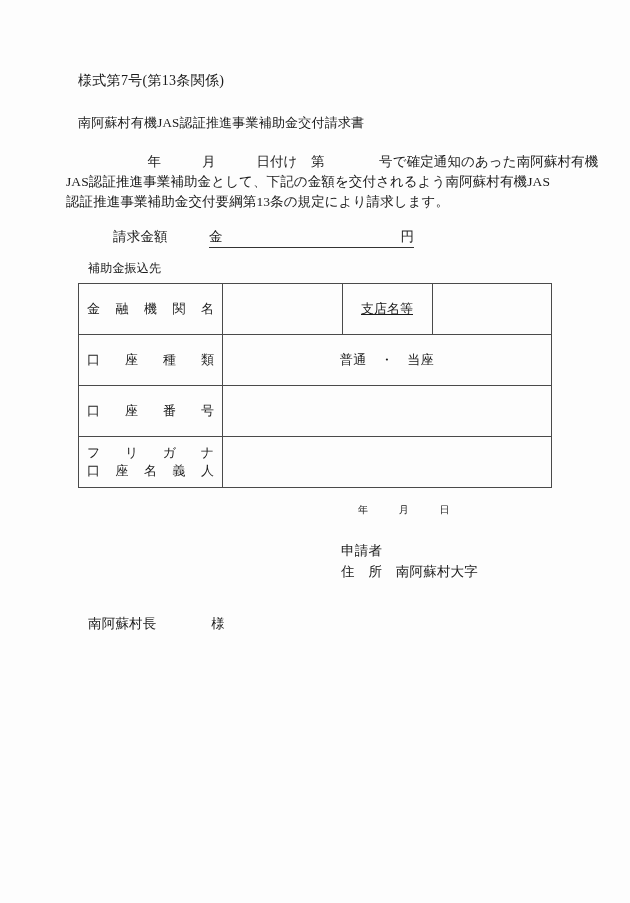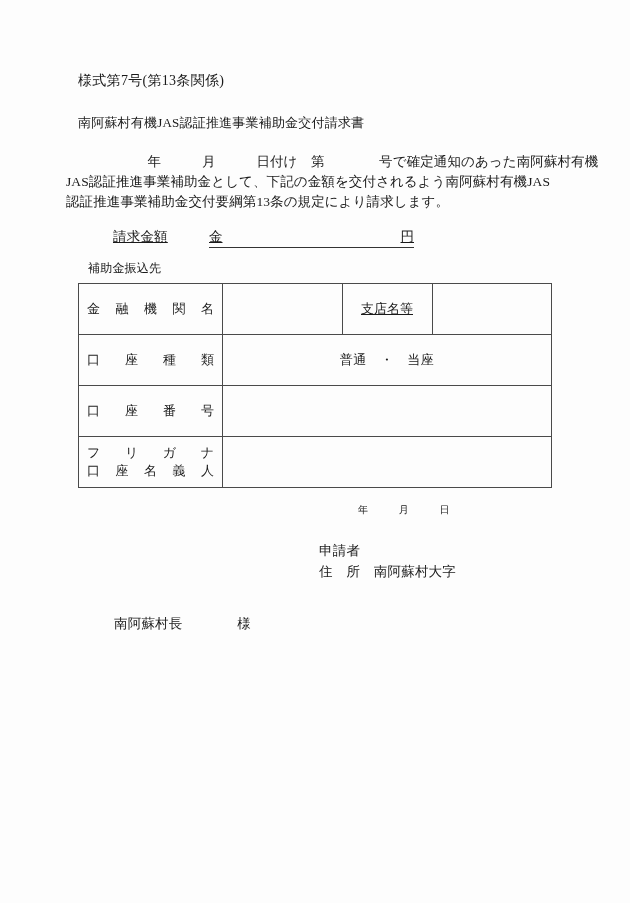--- a/index.html
+++ b/index.html
@@ -65,21 +65,20 @@
 
   
   .amount-row {
     position: absolute;
     left: 113px;
     top: 228px;
     font-size: 13.5px;
     display: flex;
     align-items: baseline;
     white-space: nowrap;
-    text-decoration: underline;
   }
   .amount-label {
     width: 96px;
     letter-spacing: 0.2px;
   }
   .amount-underline {
     display: inline-flex;
     justify-content: space-between;
     align-items: baseline;
     width: 205px;
@@ -147,36 +146,35 @@
     top: 503px;
     font-size: 10px;
     white-space: pre;
     letter-spacing: 0.2px;
     margin-left: 18px;
   }
 
   
   .applicant {
     position: absolute;
-    left: 319px;
+    left: 341px;
     top: 540px;
     font-size: 13.5px;
     line-height: 21px;
   }
   .applicant div { white-space: pre; letter-spacing: 0.2px; }
 
   
   .addressee {
     position: absolute;
     left: 88px;
     top: 615px;
     font-size: 13.5px;
     white-space: pre;
     letter-spacing: 0.2px;
-    margin-left: 26px;
   }
 </style>
 </head>
 <body>
 
 <div class="page">
 
   <div class="form-no">様式第7号(第13条関係)</div>
 
   <div class="doc-title">南阿蘇村有機JAS認証推進事業補助金交付請求書</div>

